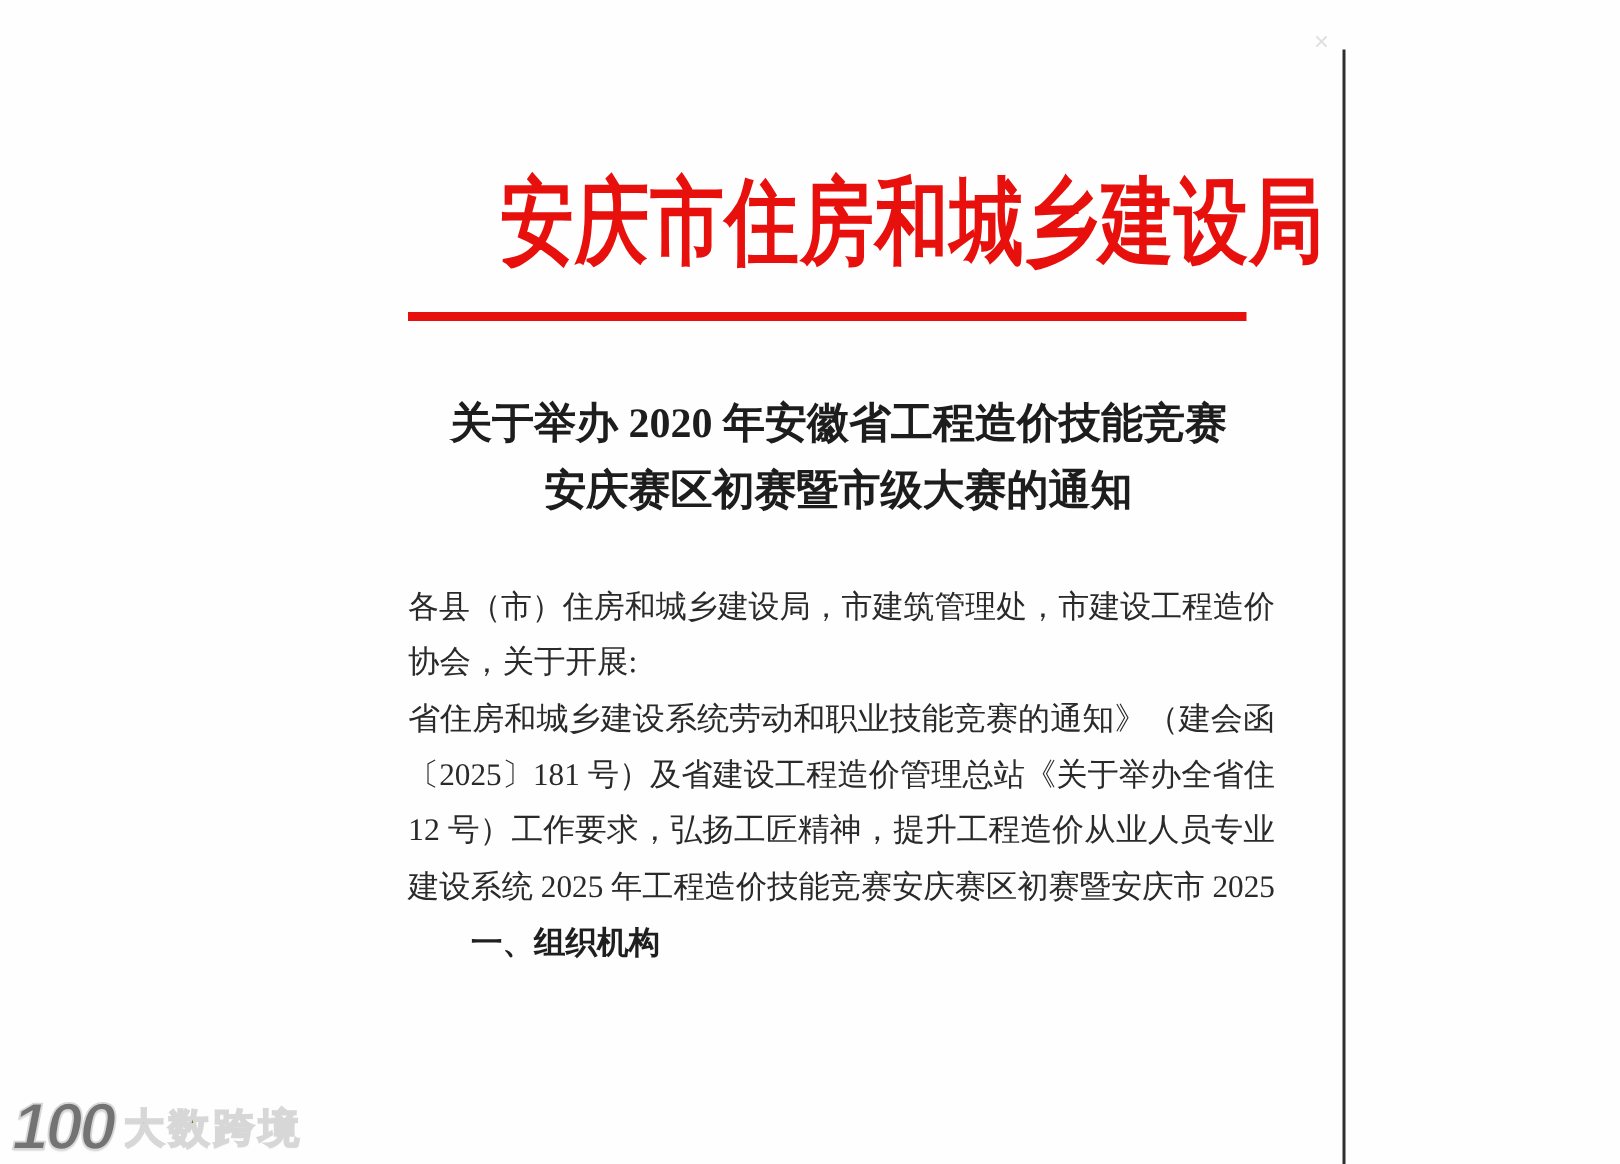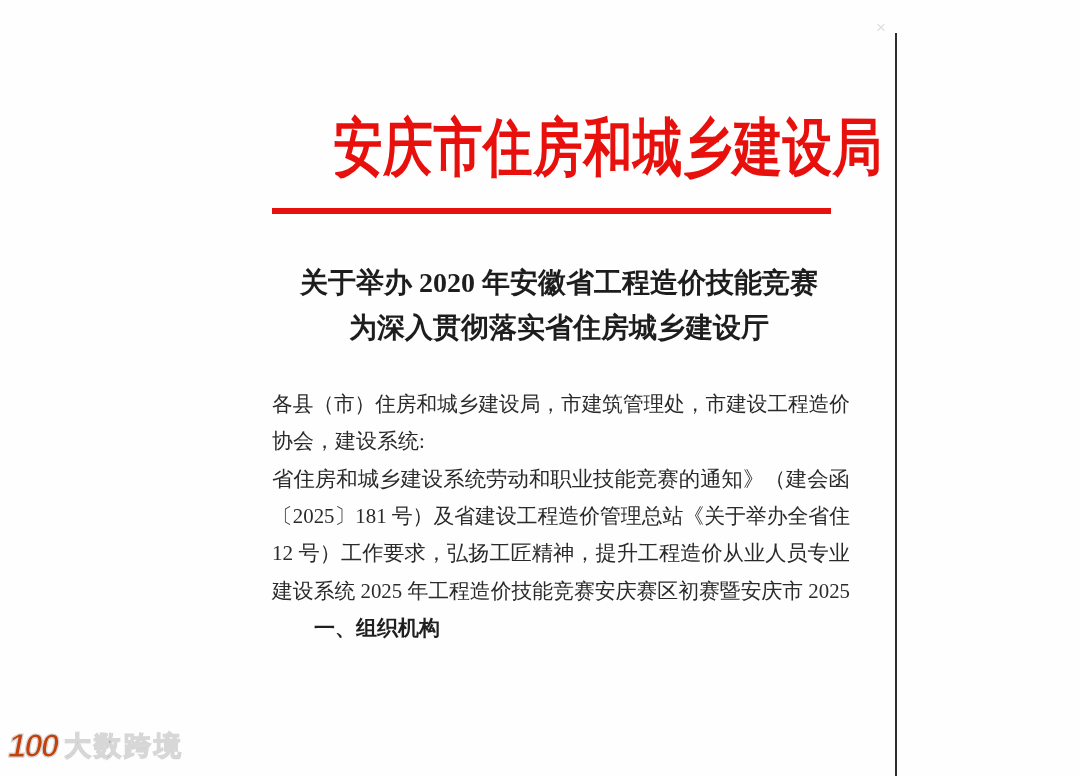--- a/index.html
+++ b/index.html
@@ -62,23 +62,23 @@
     font-family:"Liberation Sans","DejaVu Sans",sans-serif;
   }
   
   .watermark{
     position:absolute;left:8px;top:727px;
     display:flex;align-items:center;gap:7px;
     pointer-events:none;
   }
   .wm-logo{
     font-family:"Liberation Sans","DejaVu Sans",sans-serif;
-    font-size:33px;font-weight:800;font-style:italic;
+    font-size:44px;font-weight:800;font-style:italic;
     letter-spacing:-2px;
-    color:#c2410c;
+    color:#737373;
     -webkit-text-stroke:1.2px #d7d7d7;
     text-shadow:0 1px 1px #e3e3e3;
   }
   .wm-text{
     font-family:"Liberation Sans","DejaVu Sans",sans-serif;
     font-size:27px;font-weight:700;
     letter-spacing:3px;
     color:#4d7c0f;
     -webkit-text-stroke:1.2px #d7d7d7;
     text-shadow:0 1px 1px #e3e3e3;
@@ -88,27 +88,27 @@
 <body>
 
 <div class="page" data-name="document-page">
 
   <div class="letterhead" data-name="letterhead-org-name">安庆市住房和城乡建设局</div>
 
   <div class="red-rule" data-name="letterhead-divider"></div>
 
   <h1 class="doc-title" data-name="notice-title">
     <div data-name="notice-title-line1">关于举办 2020 年安徽省工程造价技能竞赛</div>
-    <div data-name="notice-title-line2">为深入贯彻落实省住房城乡建设厅</div>
+    <div data-name="notice-title-line2">安庆赛区初赛暨市级大赛的通知</div>
   </h1>
 
   <div class="body-text" data-name="notice-body">
       <div class="para" data-name="salutation">
         <div class="line" data-name="text-line"><span style="transform: scaleX(0.983);">各县（市）住房和城乡建设局，市建筑管理处，市建设工程造价</span></div>
-        <div class="line para-end" data-name="text-line"><span>协会，建设系统:</span></div>
+        <div class="line para-end" data-name="text-line"><span>协会，关于开展:</span></div>
       </div>
       <div class="para" data-name="body">
         <div class="line" data-name="text-line"><span style="transform: scaleX(1.0194);">省住房和城乡建设系统劳动和职业技能竞赛的通知》（建会函</span></div>
         <div class="line" data-name="text-line"><span style="transform: scaleX(0.9918);">〔2025〕181 号）及省建设工程造价管理总站《关于举办全省住</span></div>
         <div class="line" data-name="text-line"><span style="transform: scaleX(1.01);">12 号）工作要求，弘扬工匠精神，提升工程造价从业人员专业</span></div>
         <div class="line" data-name="text-line"><span style="transform: scaleX(0.9918);">建设系统 2025 年工程造价技能竞赛安庆赛区初赛暨安庆市 2025</span></div>
       </div>
       <div class="para" data-name="section-heading">
         <div class="line para-end" data-name="text-line"><span>　　一、组织机构</span></div>
       </div>

